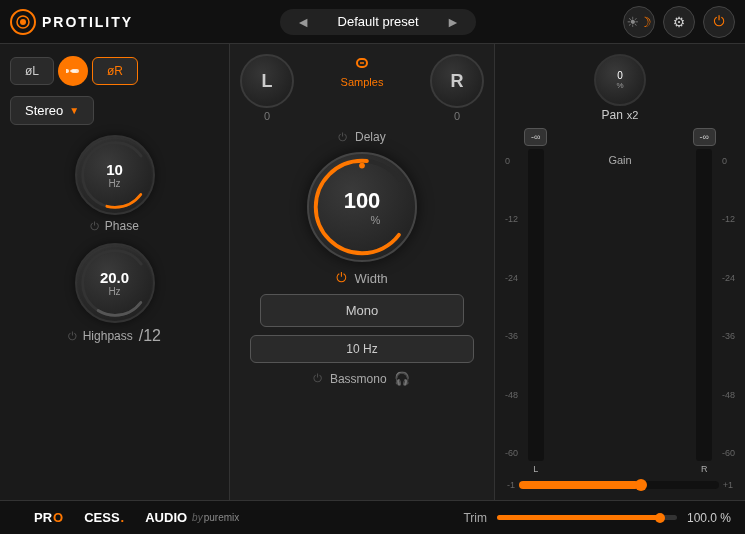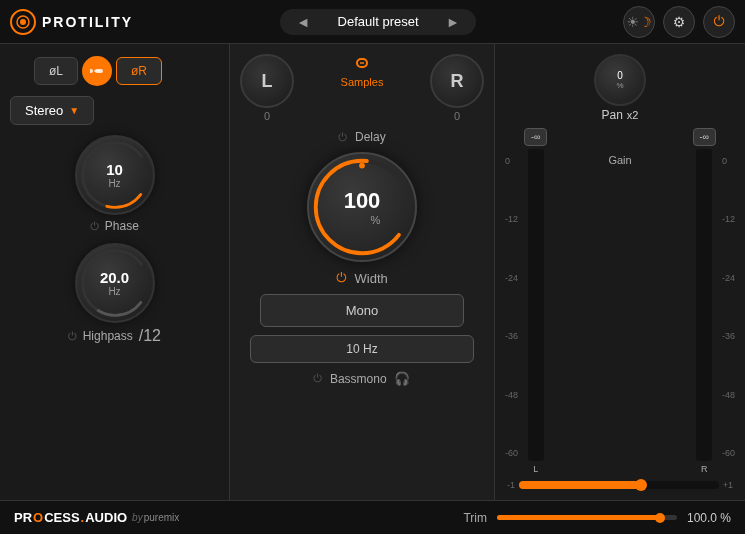--- a/index.html
+++ b/index.html
@@ -67,21 +67,21 @@
     
     .left-panel {
       width: 230px;
       background: #1a1a1a;
       border-right: 1px solid #333;
       padding: 12px 10px;
       display: flex; flex-direction: column; gap: 10px;
     }
 
     .phase-buttons {
-      display: flex; gap: 4px; align-items: center; margin-left: 24px;
+      display: flex; gap: 4px; align-items: center;
     }
     .phase-btn {
       background: #2a2a2a; border: 1px solid #444; border-radius: 6px;
       padding: 6px 14px; color: #ccc; font-size: 12px; cursor: pointer;
     }
     .phase-btn.active { border-color: #ff7700; color: #ff7700; }
     .link-btn {
       width: 30px; height: 30px; border-radius: 50%;
       background: #ff7700; display: flex; align-items: center; justify-content: center;
       cursor: pointer;
@@ -284,21 +284,21 @@
     .bottom-bar {
       height: 34px;
       background: #111;
       border-top: 1px solid #333;
       display: flex; align-items: center; padding: 0 14px;
       justify-content: space-between;
     }
     .process-logo {
       display: flex; align-items: center; gap: 1px;
     }
-    .process-text { color: #fff; font-size: 13px; font-weight: bold; }
+    .process-text { color: #fff; font-size: 13px; font-weight: bold; margin-left: 20px; }
     .process-dot { color: #ff7700; font-size: 13px; font-weight: bold; }
     .by-text { color: #666; font-size: 10px; margin-left: 4px; font-style: italic; }
     .puremix-text { color: #888; font-size: 10px; }
 
     .trim-section {
       display: flex; align-items: center; gap: 10px;
     }
     .trim-label { color: #aaa; font-size: 12px; }
     .trim-slider-track {
       width: 180px; height: 5px; background: #333; border-radius: 3px; position: relative;

